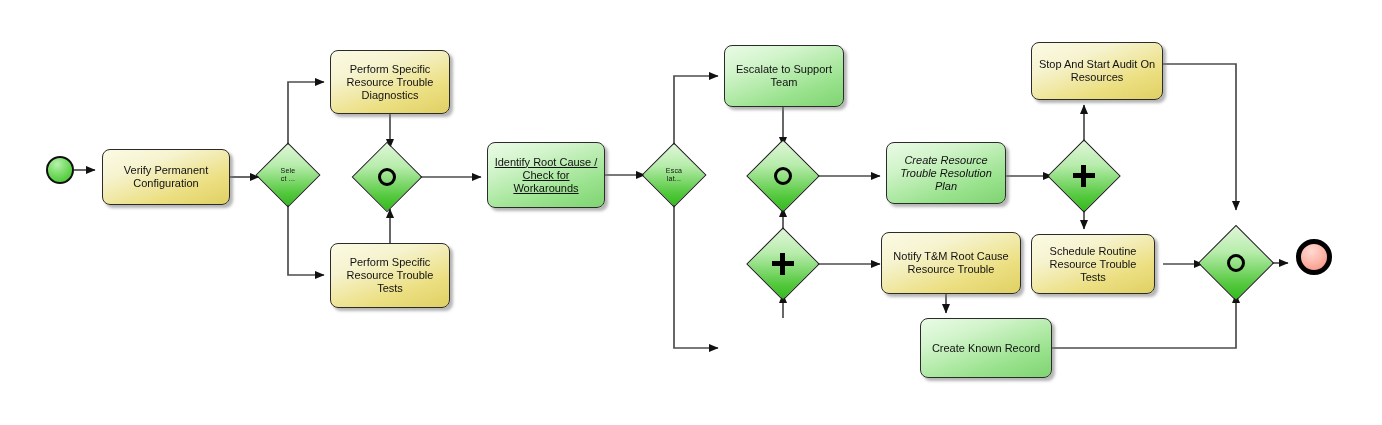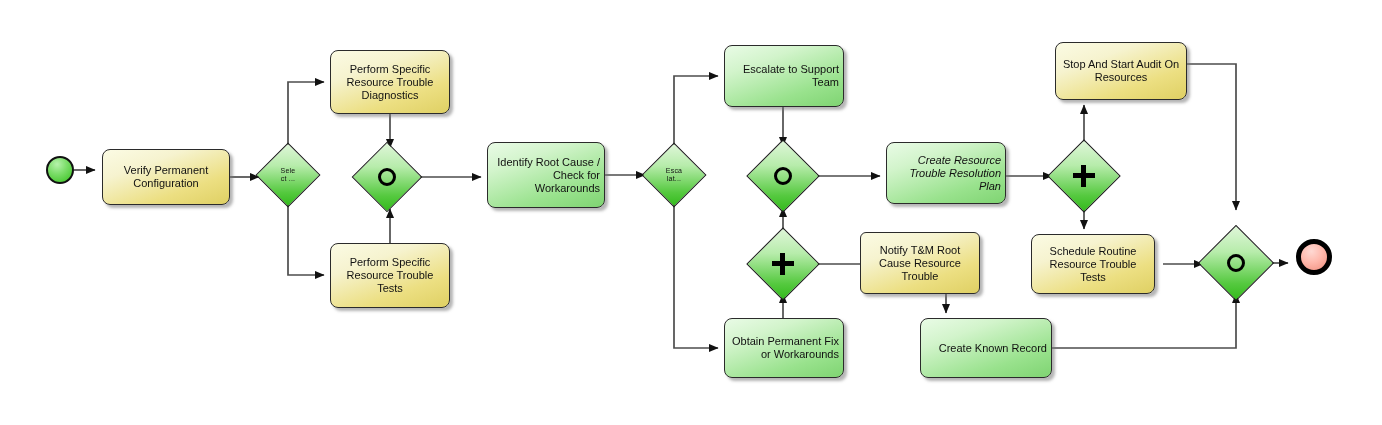--- a/index.html
+++ b/index.html
@@ -16,21 +16,21 @@
     display:flex;align-items:center;justify-content:center;
     text-align:center;
     color:#111111;
     font-size:11px;
     line-height:13px;
     padding:2px 4px;
     box-shadow:3px 3px 3px rgba(120,120,120,.55);
     z-index:4;
   }
   .task.manual{ background:linear-gradient(160deg,#fbfbe4 0%,#f6f3cf 30%,#ecdf82 70%,#dfd063 100%); }
-  .task.service{ background:linear-gradient(160deg,#e9fbe6 0%,#d2f4cb 28%,#99e28d 72%,#7fd472 100%);text-align:right; }
+  .task.service{ background:linear-gradient(160deg,#e9fbe6 0%,#d2f4cb 28%,#99e28d 72%,#7fd472 100%); }
   .task span{display:block;width:100%;}
 
   
   .gw{position:absolute;z-index:5;}
   .gw .dia{
     position:absolute;left:0;top:0;
     width:100%;height:100%;
     transform:rotate(45deg);
     box-sizing:border-box;
     border:1px solid #1d1d1d;
@@ -140,45 +140,42 @@
   </div>
 
   <div class="task manual" style="left:330px;top:50px;width:120px;height:64px;">
     <span>Perform Specific Resource Trouble Diagnostics</span>
   </div>
 
   <div class="task manual" style="left:330px;top:243px;width:120px;height:65px;">
     <span>Perform Specific Resource Trouble Tests</span>
   </div>
 
-  <div class="task service" style="left:487px;top:142px;width:118px;height:66px;">
+  <div class="task service" style="left:487px;top:142px;width:118px;height:66px;text-decoration:underline;">
     <span>Identify Root Cause / Check for Workarounds</span>
   </div>
 
   <div class="task service" style="left:724px;top:45px;width:120px;height:62px;">
     <span>Escalate to Support Team</span>
   </div>
 
   <div class="task service" style="left:886px;top:142px;width:120px;height:62px;font-style:italic;">
     <span>Create Resource Trouble Resolution Plan</span>
   </div>
 
-  <div class="task manual" style="left:860px;top:232px;width:120px;height:62px;border-radius:6px;">
+  <div class="task manual" style="left:881px;top:232px;width:140px;height:62px;">
     <span>Notify T&amp;M Root Cause Resource Trouble</span>
   </div>
 
-  <div class="task service" style="left:724px;top:318px;width:120px;height:60px;">
-    <span>Obtain Permanent Fix or Workarounds</span>
-  </div>
 
   <div class="task service" style="left:920px;top:318px;width:132px;height:60px;">
     <span>Create Known Record</span>
   </div>
 
-  <div class="task manual" style="left:1031px;top:42px;width:132px;height:58px;margin-left:24px;">
+  <div class="task manual" style="left:1031px;top:42px;width:132px;height:58px;">
     <span>Stop And Start Audit On Resources</span>
   </div>
 
   <div class="task manual" style="left:1031px;top:234px;width:124px;height:60px;">
     <span>Schedule Routine Resource Trouble Tests</span>
   </div>
 
   <div class="gw" style="left:265px;top:152px;width:46px;height:46px;">
     <div class="dia"></div>
     <div class="gwlabel">

